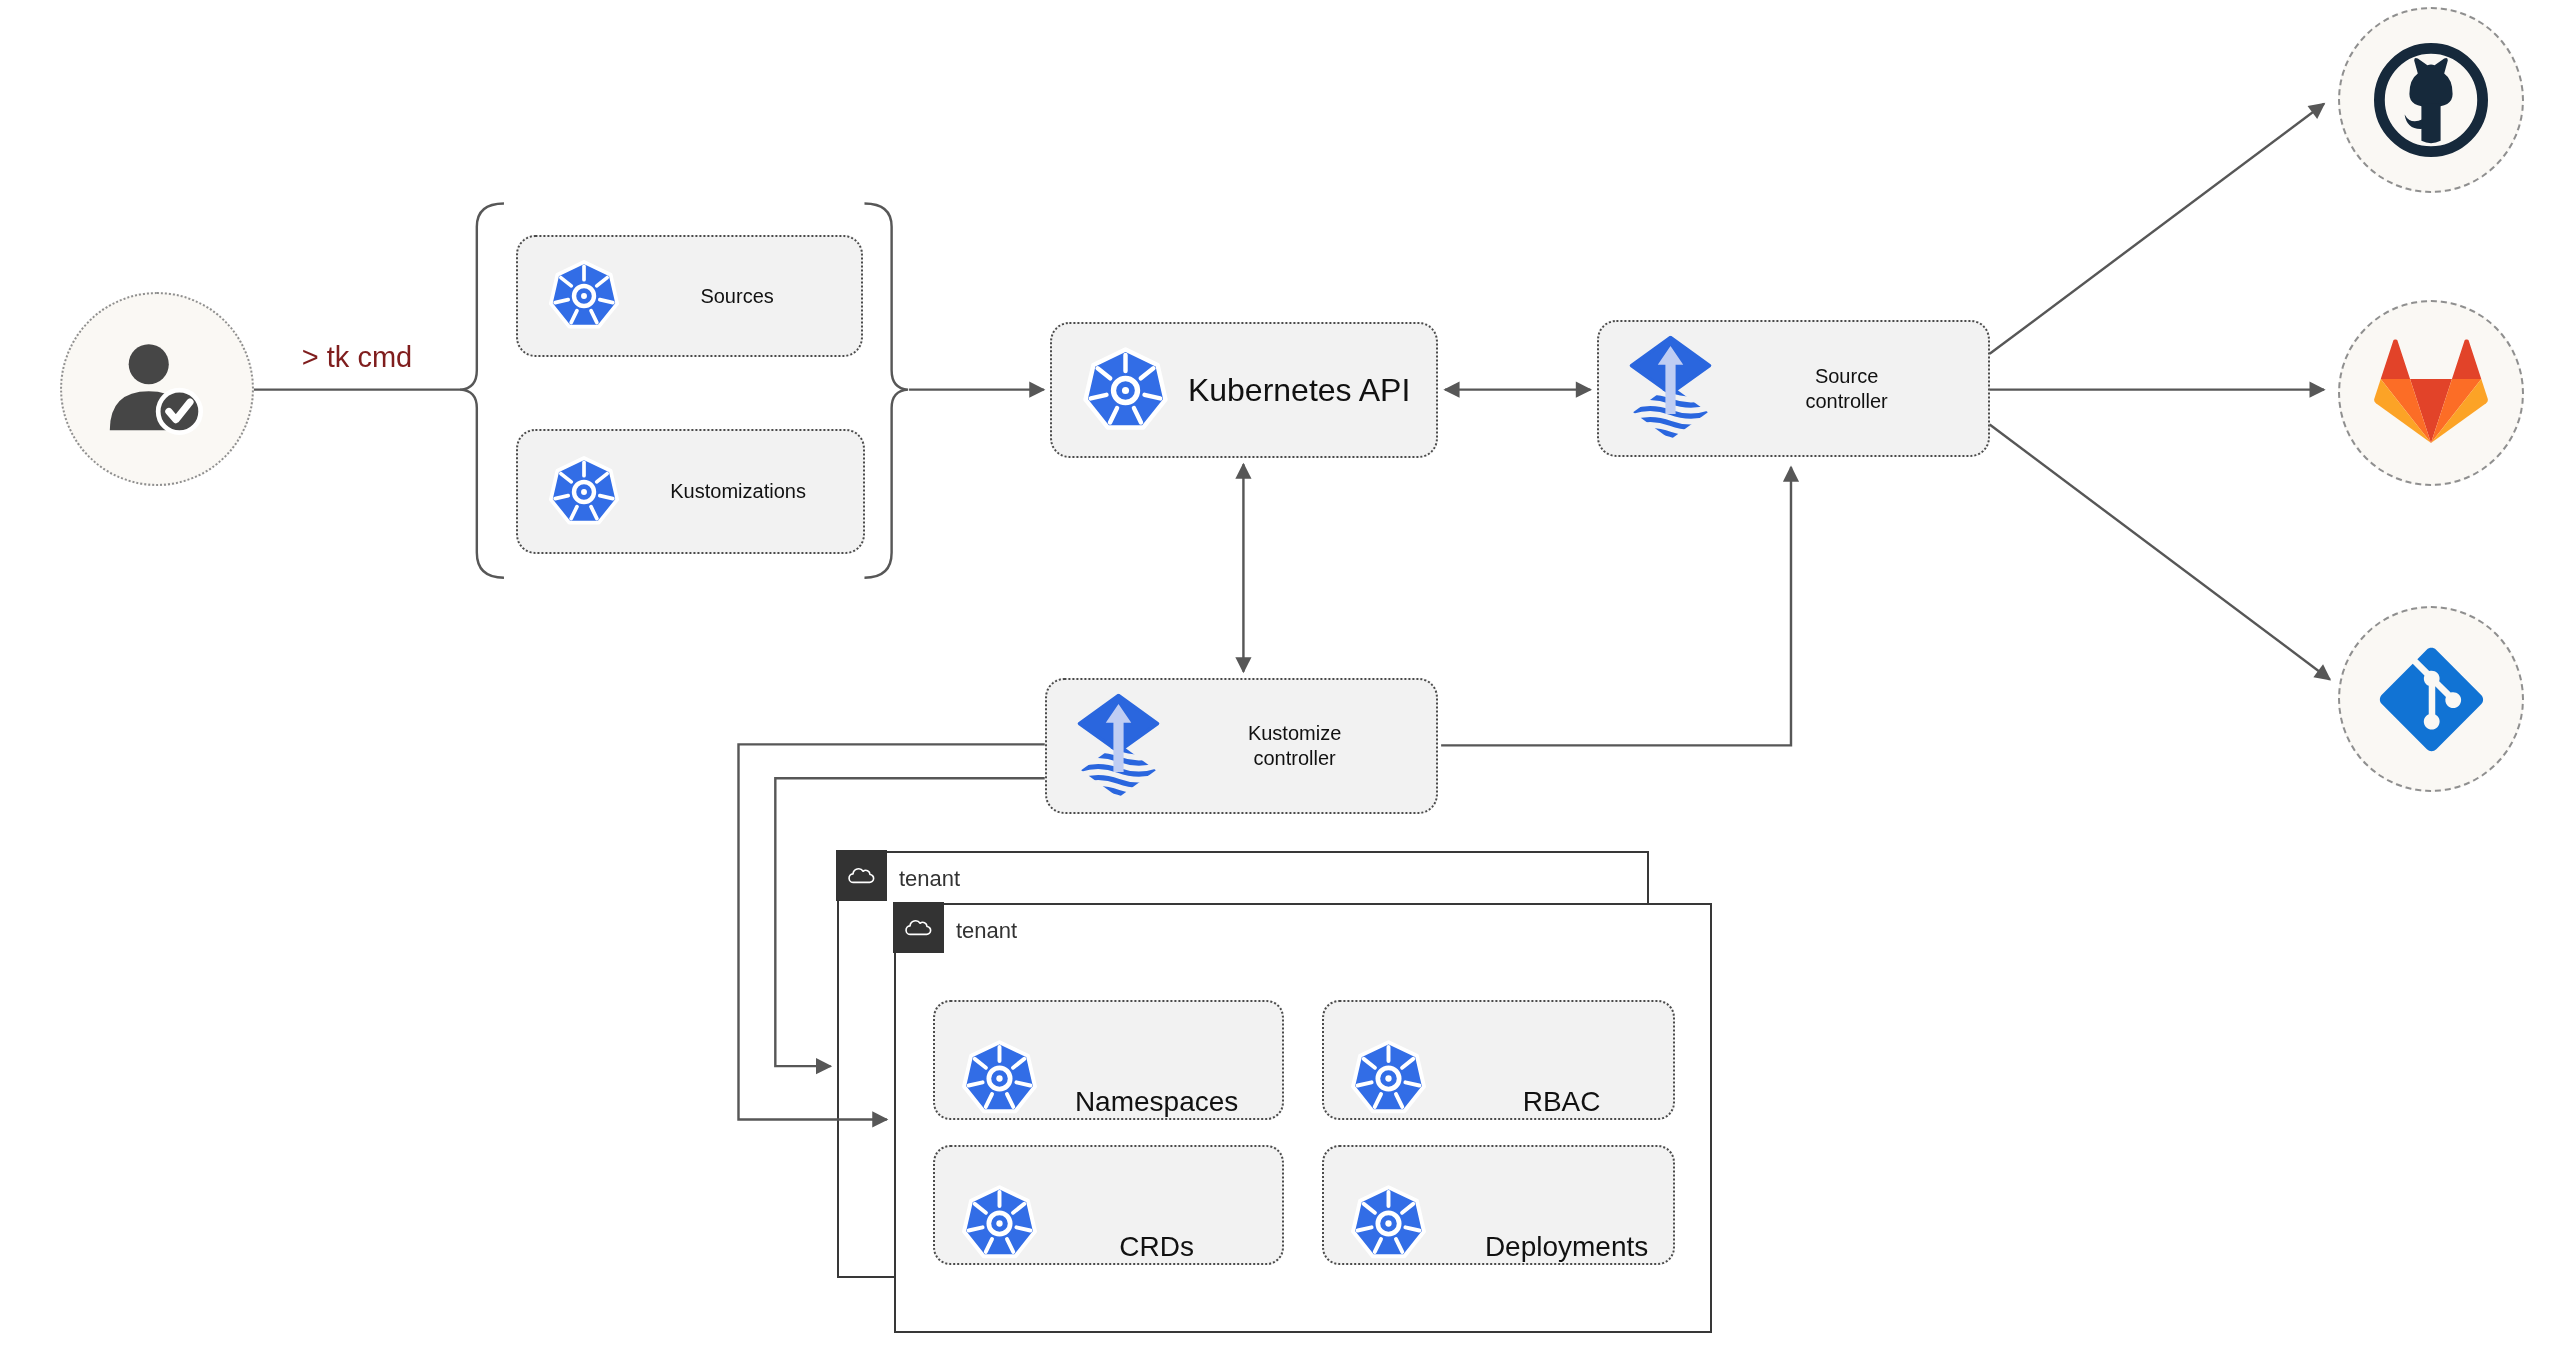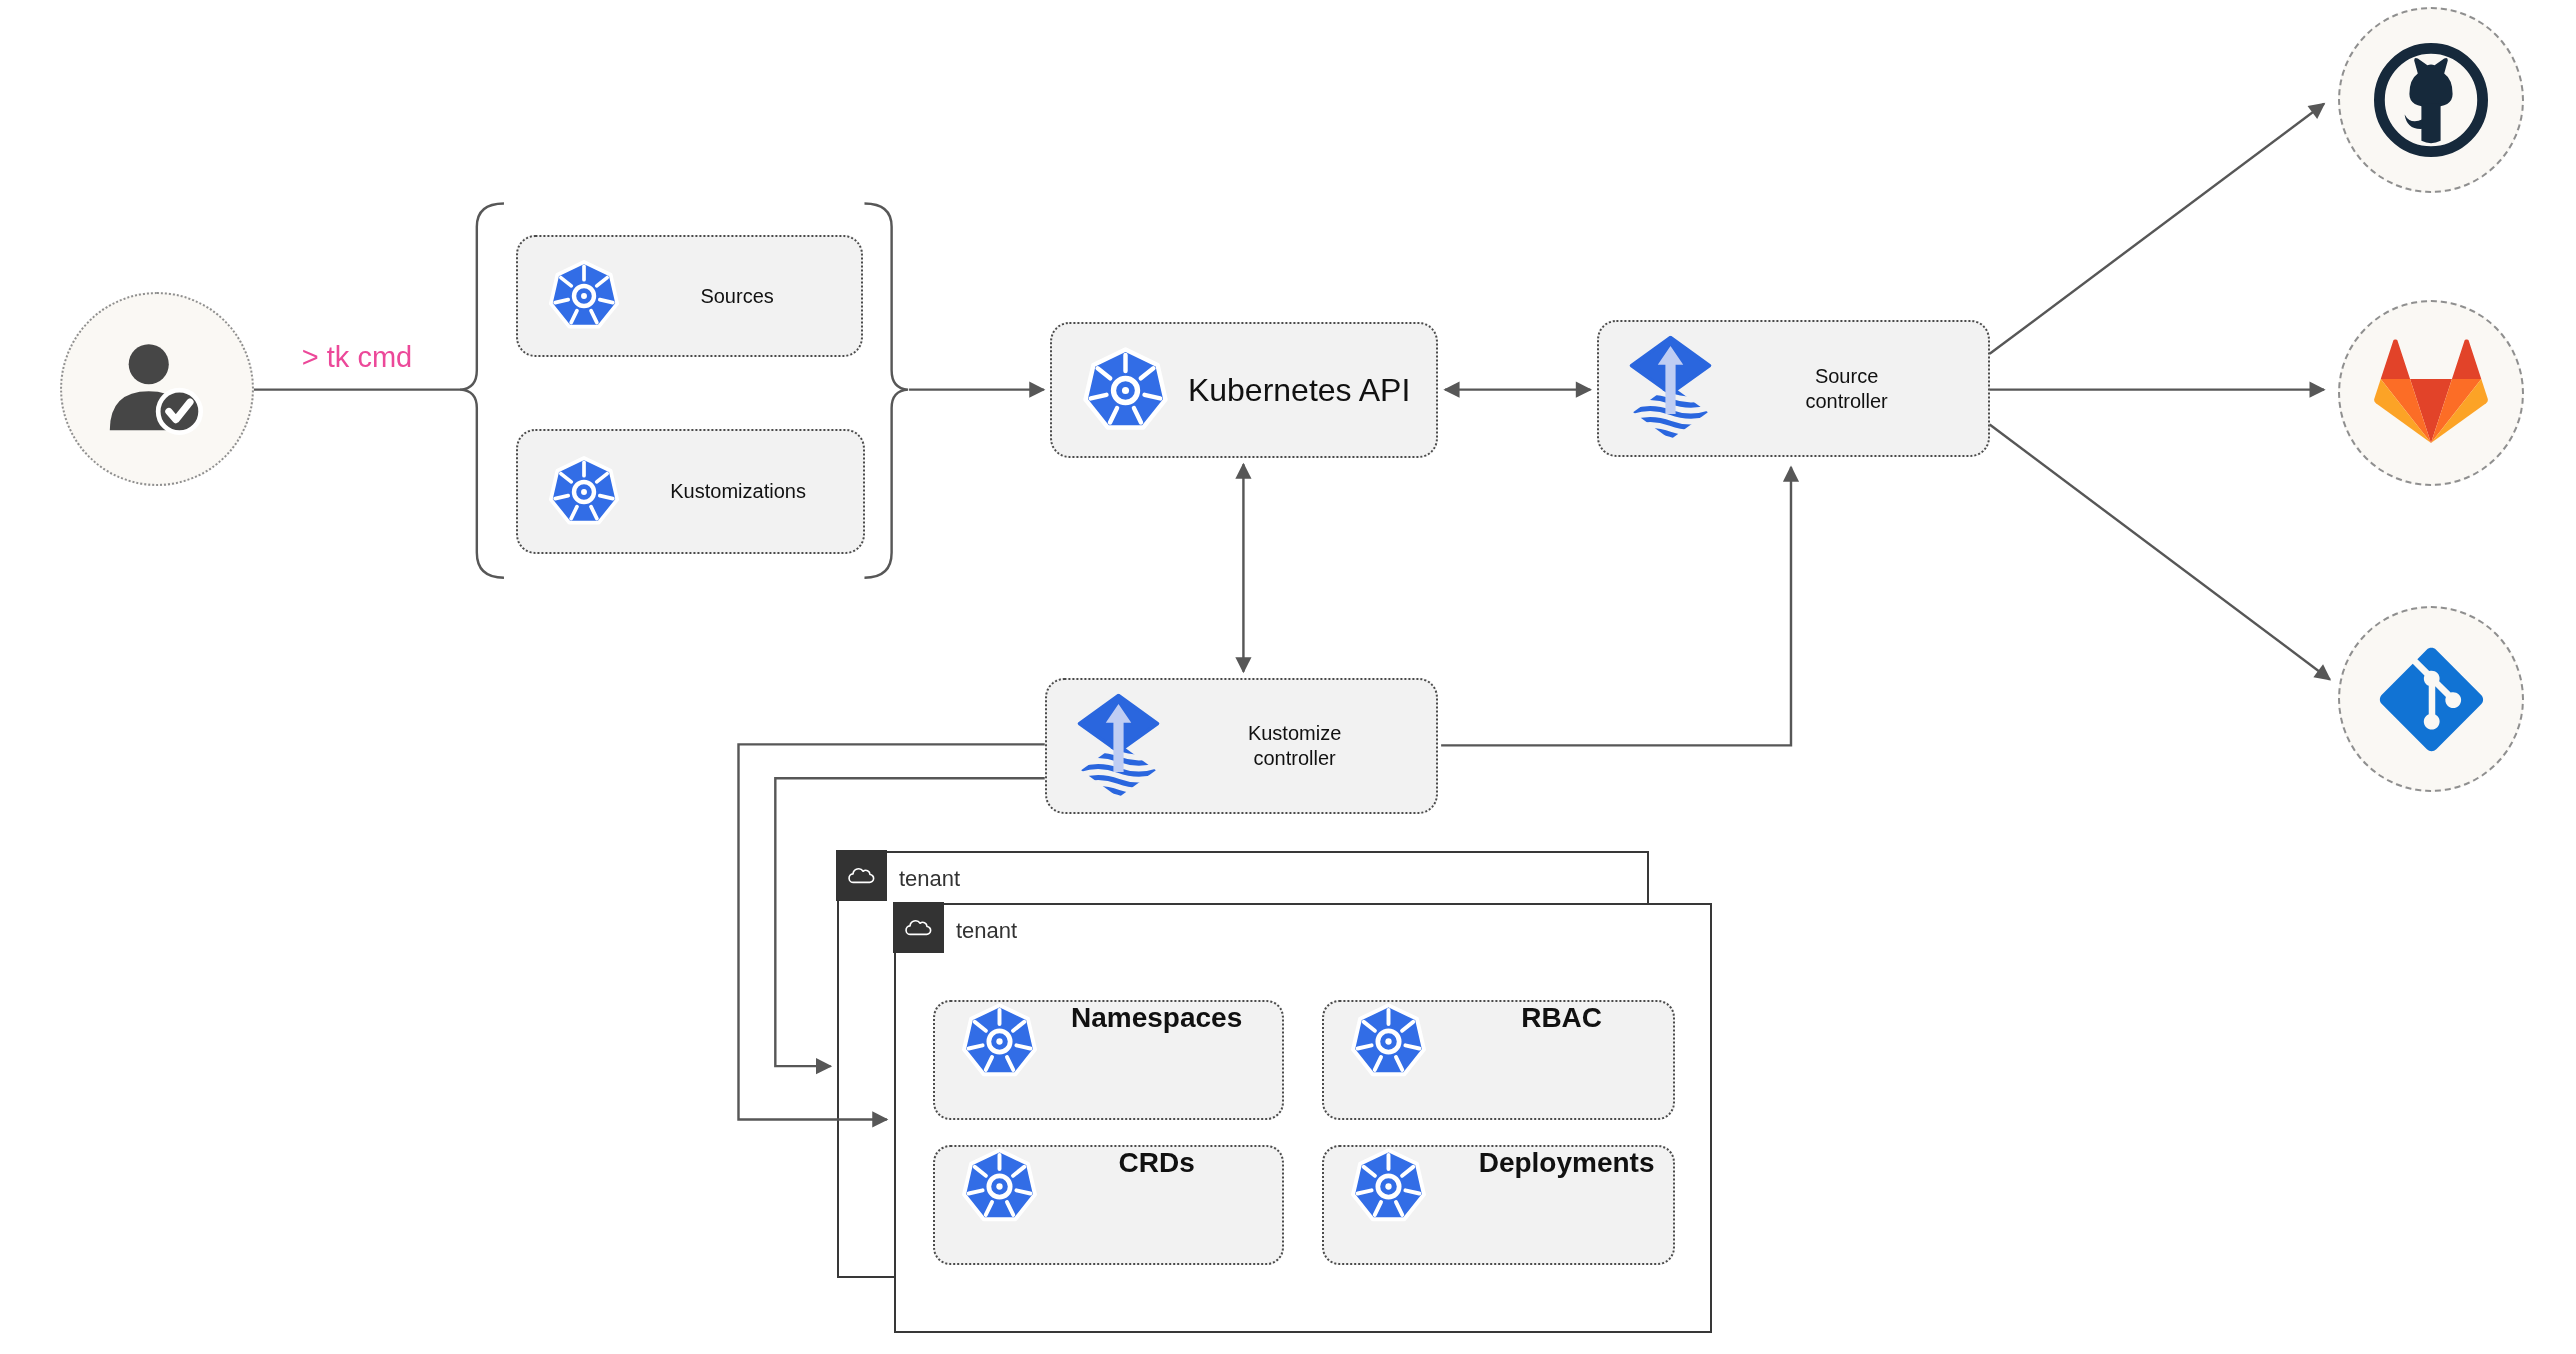--- a/index.html
+++ b/index.html
@@ -16,29 +16,29 @@
   .node{position:absolute;background:var(--box_fill);border:2.4px dotted var(--box_border);
         border-radius:19.4px;display:flex;align-items:center;}
   .node .nlabel{flex:1;text-align:center;font-size:20px;color:#111;line-height:1.25;padding-right:7.8px;}
   .node .icon{flex:none;margin-left:29px;}
 
   .circle{position:absolute;border-radius:50%;background:var(--circle_fill);
           display:flex;align-items:center;justify-content:center;}
   .dashed{border:2.4px dashed #8f8f8f;}
   .dotted{border:2.4px dotted #8f8f8f;}
 
-  .freelabel{position:absolute;font-size:29px;color:#ec4899;text-align:center;}
+  .freelabel{position:absolute;font-size:29px;color:#7f1d1d;text-align:center;}
 
   .tenant{position:absolute;background:#ffffff;border:2.9px solid var(--tenant_border);}
   .tenant .thead{position:absolute;left:-2.9px;top:-2.9px;width:51px;height:51px;background:var(--tenant_header);
                  display:flex;align-items:center;justify-content:center;}
   .tenant .tlabel{position:absolute;left:60px;top:12.6px;font-size:22px;color:#333;}
 
   .resource{position:absolute;background:var(--box_fill);border:2.4px dotted var(--box_border);
-            border-radius:17.4px;display:flex;align-items:flex-start;font-weight:bold;}
+            border-radius:17.4px;display:flex;align-items:flex-end;}
   .resource .icon{flex:none;margin-left:25px;}
   .resource .nlabel{flex:1;text-align:center;font-size:28px;color:#111;padding-right:7.8px;}
 
   #wires{position:absolute;left:0;top:0;width:2576px;height:1355px;pointer-events:none;z-index:30;}
   #defs{position:absolute;width:0;height:0;overflow:hidden;}
   .api-label{font-size:32px !important;}
 </style>
 </head>
 <body>
 

